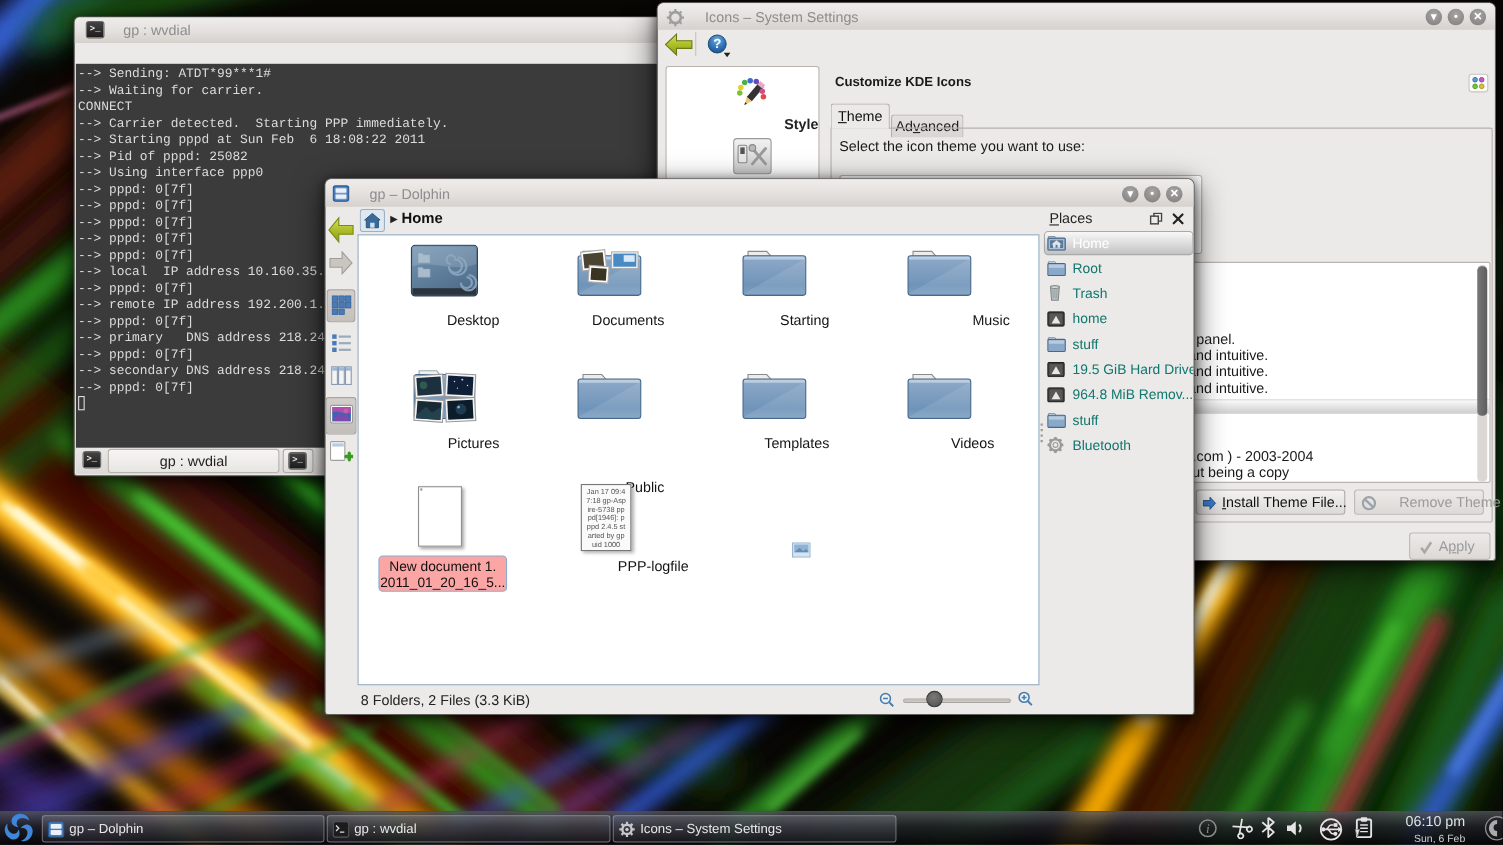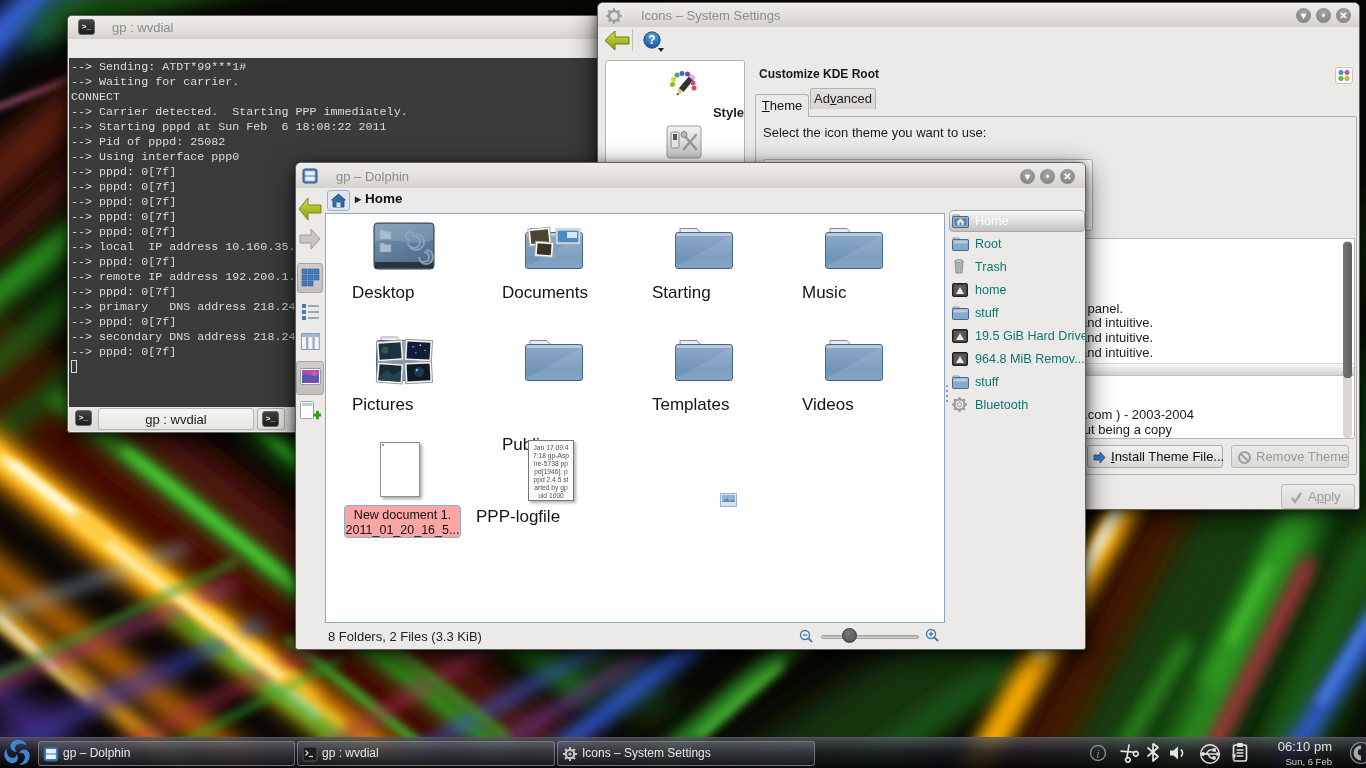--- a/index.html
+++ b/index.html
@@ -30,21 +30,21 @@
 .wbtns{position:absolute;display:flex;gap:5px;}
 .wbtn{width:15px;height:15px;border-radius:50%;background:radial-gradient(circle at 50% 35%,#a8a6a4,#7e7c7a);
   color:#fff;font-size:10px;line-height:15px;text-align:center;font-weight:bold;}
 #syss span{white-space:nowrap;}
 
 #bar{position:absolute;left:0;top:737px;width:1366px;height:31px;z-index:40;
   background:linear-gradient(rgba(82,84,92,.80),rgba(30,30,36,.88) 45%,rgba(6,6,8,.93));border-top:1px solid rgba(150,150,158,.55);}
 .task{position:absolute;top:3px;height:25px;border:1px solid rgba(175,178,188,.5);border-radius:3px;
   background:linear-gradient(rgba(130,134,146,.38),rgba(56,58,66,.30));color:#e8e8e8;font-size:12px;line-height:23px;}
 .task .lbl{position:absolute;left:24px;top:0;}
-.ilbl{position:absolute;width:102px;text-align:left;font-size:17px;color:#141414;}
+.ilbl{position:absolute;width:102px;text-align:right;font-size:13px;color:#141414;}
 .plc{position:absolute;left:653px;width:136px;height:22px;font-size:12.6px;color:#0f766e;line-height:22px;white-space:nowrap;overflow:hidden;}
 .plc .pic{display:inline-block;width:17px;height:16px;margin:0 6px 0 3px;vertical-align:-3px;}
 </style></head>
 <body>
 <svg id="wall" width="1366" height="768" viewBox="0 0 1366 768">
   <defs>
     <filter id="b18" x="-80%" y="-80%" width="260%" height="260%">
         <feGaussianBlur stdDeviation="18"></feGaussianBlur>
       </filter>
     <filter id="b12" x="-80%" y="-80%" width="260%" height="260%">
@@ -244,24 +244,24 @@
       <rect x="5" y="7" width="8" height="16" rx="1.5" fill="#e8e8e8" stroke="#888"></rect>
       <rect x="7" y="9" width="4" height="6" fill="#555"></rect>
       <g stroke="#9a9a9a" stroke-width="2.6" stroke-linecap="round">
         <path d="M18,24 L30,10"></path>
           <path d="M18,10 L30,24"></path>
       </g>
       <circle cx="18" cy="9.5" r="3" fill="#b8b8b8" stroke="#888"></circle>
     </svg>
   </div>
 
-  <div class="abs" style="left:161px;top:64px;font-weight:bold;font-size:12px;color:#1a1a1a;">Customize KDE Root</div>
+  <div class="abs" style="left:161px;top:64px;font-weight:bold;font-size:12px;color:#1a1a1a;">Customize KDE Icons</div>
   <div class="abs" style="left:156px;top:113px;width:600px;height:0px;"></div>
   <div class="abs" style="left:157px;top:91px;width:54px;height:23px;background:#eceae8;border:1px solid #b4b0ac;border-bottom:none;border-radius:3px 3px 0 0;font-size:13px;text-align:center;line-height:22px;color:#111;z-index:3;"><span style="text-decoration:underline;">T</span>heme</div>
-  <div class="abs" style="left:212px;top:85px;width:66px;height:21px;background:linear-gradient(#e4e2e0,#d8d5d2);border:1px solid #b4b0ac;border-bottom:none;border-radius:3px 3px 0 0;font-size:13px;text-align:center;line-height:20px;color:#222;">Ad<span style="text-decoration:underline;">v</span>anced</div>
+  <div class="abs" style="left:212px;top:101px;width:66px;height:21px;background:linear-gradient(#e4e2e0,#d8d5d2);border:1px solid #b4b0ac;border-bottom:none;border-radius:3px 3px 0 0;font-size:13px;text-align:center;line-height:20px;color:#222;">Ad<span style="text-decoration:underline;">v</span>anced</div>
 
   <div class="abs" style="left:157px;top:113px;width:602px;height:359px;border:1px solid #b4b0ac;border-radius:0 2px 2px 2px;"></div>
   <div class="abs" style="left:165px;top:122px;font-size:13px;color:#1a1a1a;">Select the icon theme you want to use:</div>
 
   <div class="abs" style="left:165px;top:156px;width:330px;height:72px;background:#fff;border:1px solid #b8b4b0;border-radius:3px;"></div>
 
   <div class="abs" style="left:165px;top:235px;width:592px;height:201px;background:#fff;border:1px solid #b8b4b0;border-radius:2px;overflow:hidden;">
     <div class="abs" style="right:231px;top:62px;font-size:13px;color:#1a1a1a;white-space:nowrap;">of the panel.</div>
     <div class="abs" style="right:201px;top:77px;font-size:13px;color:#1a1a1a;text-align:right;line-height:14.8px;white-space:nowrap;">scalable and intuitive.<br>scalable and intuitive.<br>scalable and intuitive.</div>
     <div class="abs" style="left:0;top:124px;width:100%;height:13px;background:linear-gradient(#fafafa,#d0d0d0);border-top:1px solid #d8d8d8;border-bottom:1px solid #c0c0c0;"></div>
@@ -276,21 +276,21 @@
     <svg class="abs" style="left:5px;top:5px;" width="13" height="13" viewBox="0 0 13 13">
         <path d="M1,4 L7,4 L7,1 L12,6.5 L7,12 L7,9 L1,9 Z" fill="#3a7ac8" stroke="#1c4c86" stroke-width="0.8"></path>
       </svg>
     <span style="position:absolute;left:23px;"><span style="text-decoration:underline;">I</span>nstall Theme File...</span>
   </div>
   <div class="abs" style="left:633px;top:442px;width:118px;height:23px;background:linear-gradient(#eceae8,#dcd9d6);border:1px solid #bcb8b4;border-radius:3px;font-size:13px;color:#9a9a9a;line-height:21px;">
     <svg class="abs" style="left:6px;top:5px;" width="13" height="13" viewBox="0 0 13 13">
         <circle cx="6.5" cy="6.5" r="5.5" fill="none" stroke="#9aa2aa" stroke-width="2"></circle>
         <path d="M2.8,3 L10.4,10" stroke="#9aa2aa" stroke-width="2"></path>
       </svg>
-    <span style="position:absolute;left:24px;">Remove Theme</span>
+    <span style="position:absolute;left:40px;">Remove Theme</span>
   </div>
   <div class="abs" style="left:683px;top:481px;width:74px;height:25px;background:linear-gradient(#eceae8,#dcd9d6);border:1px solid #bcb8b4;border-radius:3px;font-size:13px;color:#9a9a9a;line-height:23px;">
     <svg class="abs" style="left:8px;top:6px;" width="13" height="13" viewBox="0 0 13 13">
         <path d="M2,7 L5,11 L11,2" fill="none" stroke="#a8a8a8" stroke-width="2.4"></path>
       </svg>
     <span style="position:absolute;left:26px;">A<span style="text-decoration:underline;">p</span>ply</span>
   </div>
 
   <div class="abs" style="right:6px;top:64px;width:18px;height:17px;background:#fbfbfb;border:1px solid #c8c4c0;border-radius:3px;">
     <svg width="16" height="15" viewBox="0 0 16 15">
@@ -437,21 +437,21 @@
   </svg>
   <svg class="abs" style="left:377px;top:59px;" width="62" height="50" viewBox="0 0 62 50">
       <use href="#foldr" x="2" y="1"></use>
     </svg>
   <svg class="abs" style="left:527px;top:59px;" width="62" height="50" viewBox="0 0 62 50">
       <use href="#foldr" x="2" y="1"></use>
     </svg>
   <div class="ilbl" style="left:56px;top:120px;">Desktop</div>
   <div class="ilbl" style="left:206px;top:120px;">Documents</div>
   <div class="ilbl" style="left:356px;top:120px;">Starting</div>
-  <div class="ilbl" style="left:506px;top:120px;">Music</div>
+  <div class="ilbl" style="left:520px;top:120px;">Music</div>
 
   <svg class="abs" style="left:77px;top:171px;" width="62" height="52" viewBox="0 0 62 52">
     <path d="M8,3 L24,3 L27,7 L8,7 Z" fill="#f0f0f0" stroke="#9aa"></path>
     <rect x="3.5" y="6.5" width="55" height="40" rx="2.5" fill="url(#fgrad)" stroke="#45688c"></rect>
     <g transform="rotate(-4 16 16)">
         <rect x="4" y="7" width="26" height="20" fill="#f4f4f4" stroke="#999"></rect>
         <rect x="6" y="9" width="22" height="16" fill="#1c3040"></rect>
         <circle cx="12" cy="16" r="3.5" fill="#2e5a50"></circle>
       </g>
     <g transform="rotate(3 45 16)">
@@ -498,20 +498,34 @@
     font-size:6.7px;line-height:8px;color:#555;text-align:center;padding-top:3px;">Jan 17 09:4<br>7:18 gp-Asp<br>ire-5738 pp<br>pd[1946]: p<br>ppd 2.4.5 st<br>arted by gp<br>uid 1000</div>
   <div class="ilbl" style="left:180px;top:344px;width:150px;">PPP-logfile</div>
 
   <svg class="abs" style="left:424px;top:330px;" width="17" height="14" viewBox="0 0 17 14" opacity="0.85">
     <rect x="0.5" y="0.5" width="16" height="13" fill="#cfe0ef" stroke="#8aa8c8"></rect>
     <rect x="2" y="2" width="13" height="7" fill="#7aa8d0"></rect>
       <path d="M2,9 L7,5 L10,8 L13,6 L15,9 Z" fill="#4a7aa8"></path>
   </svg>
 
   <div class="abs" style="left:650px;top:222px;width:2px;height:2px;background:#999;box-shadow:0 5px 0 #999,0 10px 0 #999,0 15px 0 #999;"></div>
+  <div class="abs" style="left:652px;top:26px;width:137px;height:460px;">
+    <span style="position:absolute;left:6px;top:2px;font-size:13px;color:#222;"><span style="text-decoration:underline;">P</span>laces</span>
+    <svg class="abs" style="right:28px;top:4px;" width="12" height="12" viewBox="0 0 12 12">
+        <g fill="none" stroke="#444" stroke-width="1.3">
+          <rect x="1" y="3.5" width="7" height="7"></rect>
+          <path d="M4,3.5 V1 H11 V8 H8.5"></path>
+        </g>
+      </svg>
+    <svg class="abs" style="right:8px;top:4px;" width="12" height="12" viewBox="0 0 12 12">
+        <g stroke="#222" stroke-width="2" stroke-linecap="round">
+          <path d="M2,2 L10,10 M10,2 L2,10"></path>
+        </g>
+      </svg>
+  </div>
   <div class="abs" style="left:653px;top:47px;width:136px;height:22px;border:1px solid #aaa;border-radius:4px;background:linear-gradient(#f8f8f8,#c3c3c3);"></div>
   <div class="plc" style="top:47px;color:#fff;"><span class="pic"><svg width="17" height="16" viewBox="0 0 17 16">
           <path d="M1,3 L7,3 L8.5,5 L1,5 Z" fill="#dde4ea" stroke="#7a8a9a" stroke-width="0.8"></path>
           <rect x="0.5" y="4.5" width="16" height="11" rx="1" fill="#7a9cbe" stroke="#45688c"></rect>
           <rect x="2" y="6" width="13" height="8" fill="#5a7a9a" stroke="#ccd" stroke-width="0.7"></rect>
           <path d="M8.5,6.5 L3.8,10.2 L5.3,10.2 L5.3,13.2 L11.7,13.2 L11.7,10.2 L13.2,10.2 Z" fill="#dce4ec"></path>
           <rect x="7.6" y="10.6" width="1.8" height="2.6" fill="#5a7a9a"></rect>
         </svg></span>Home</div>
   <div class="plc" style="top:70px;"><span class="pic"><svg width="17" height="16" viewBox="0 0 17 16">
           <path d="M1,3 L7,3 L8.5,5 L1,5 Z" fill="#dde4ea" stroke="#7a8a9a" stroke-width="0.8"></path>

